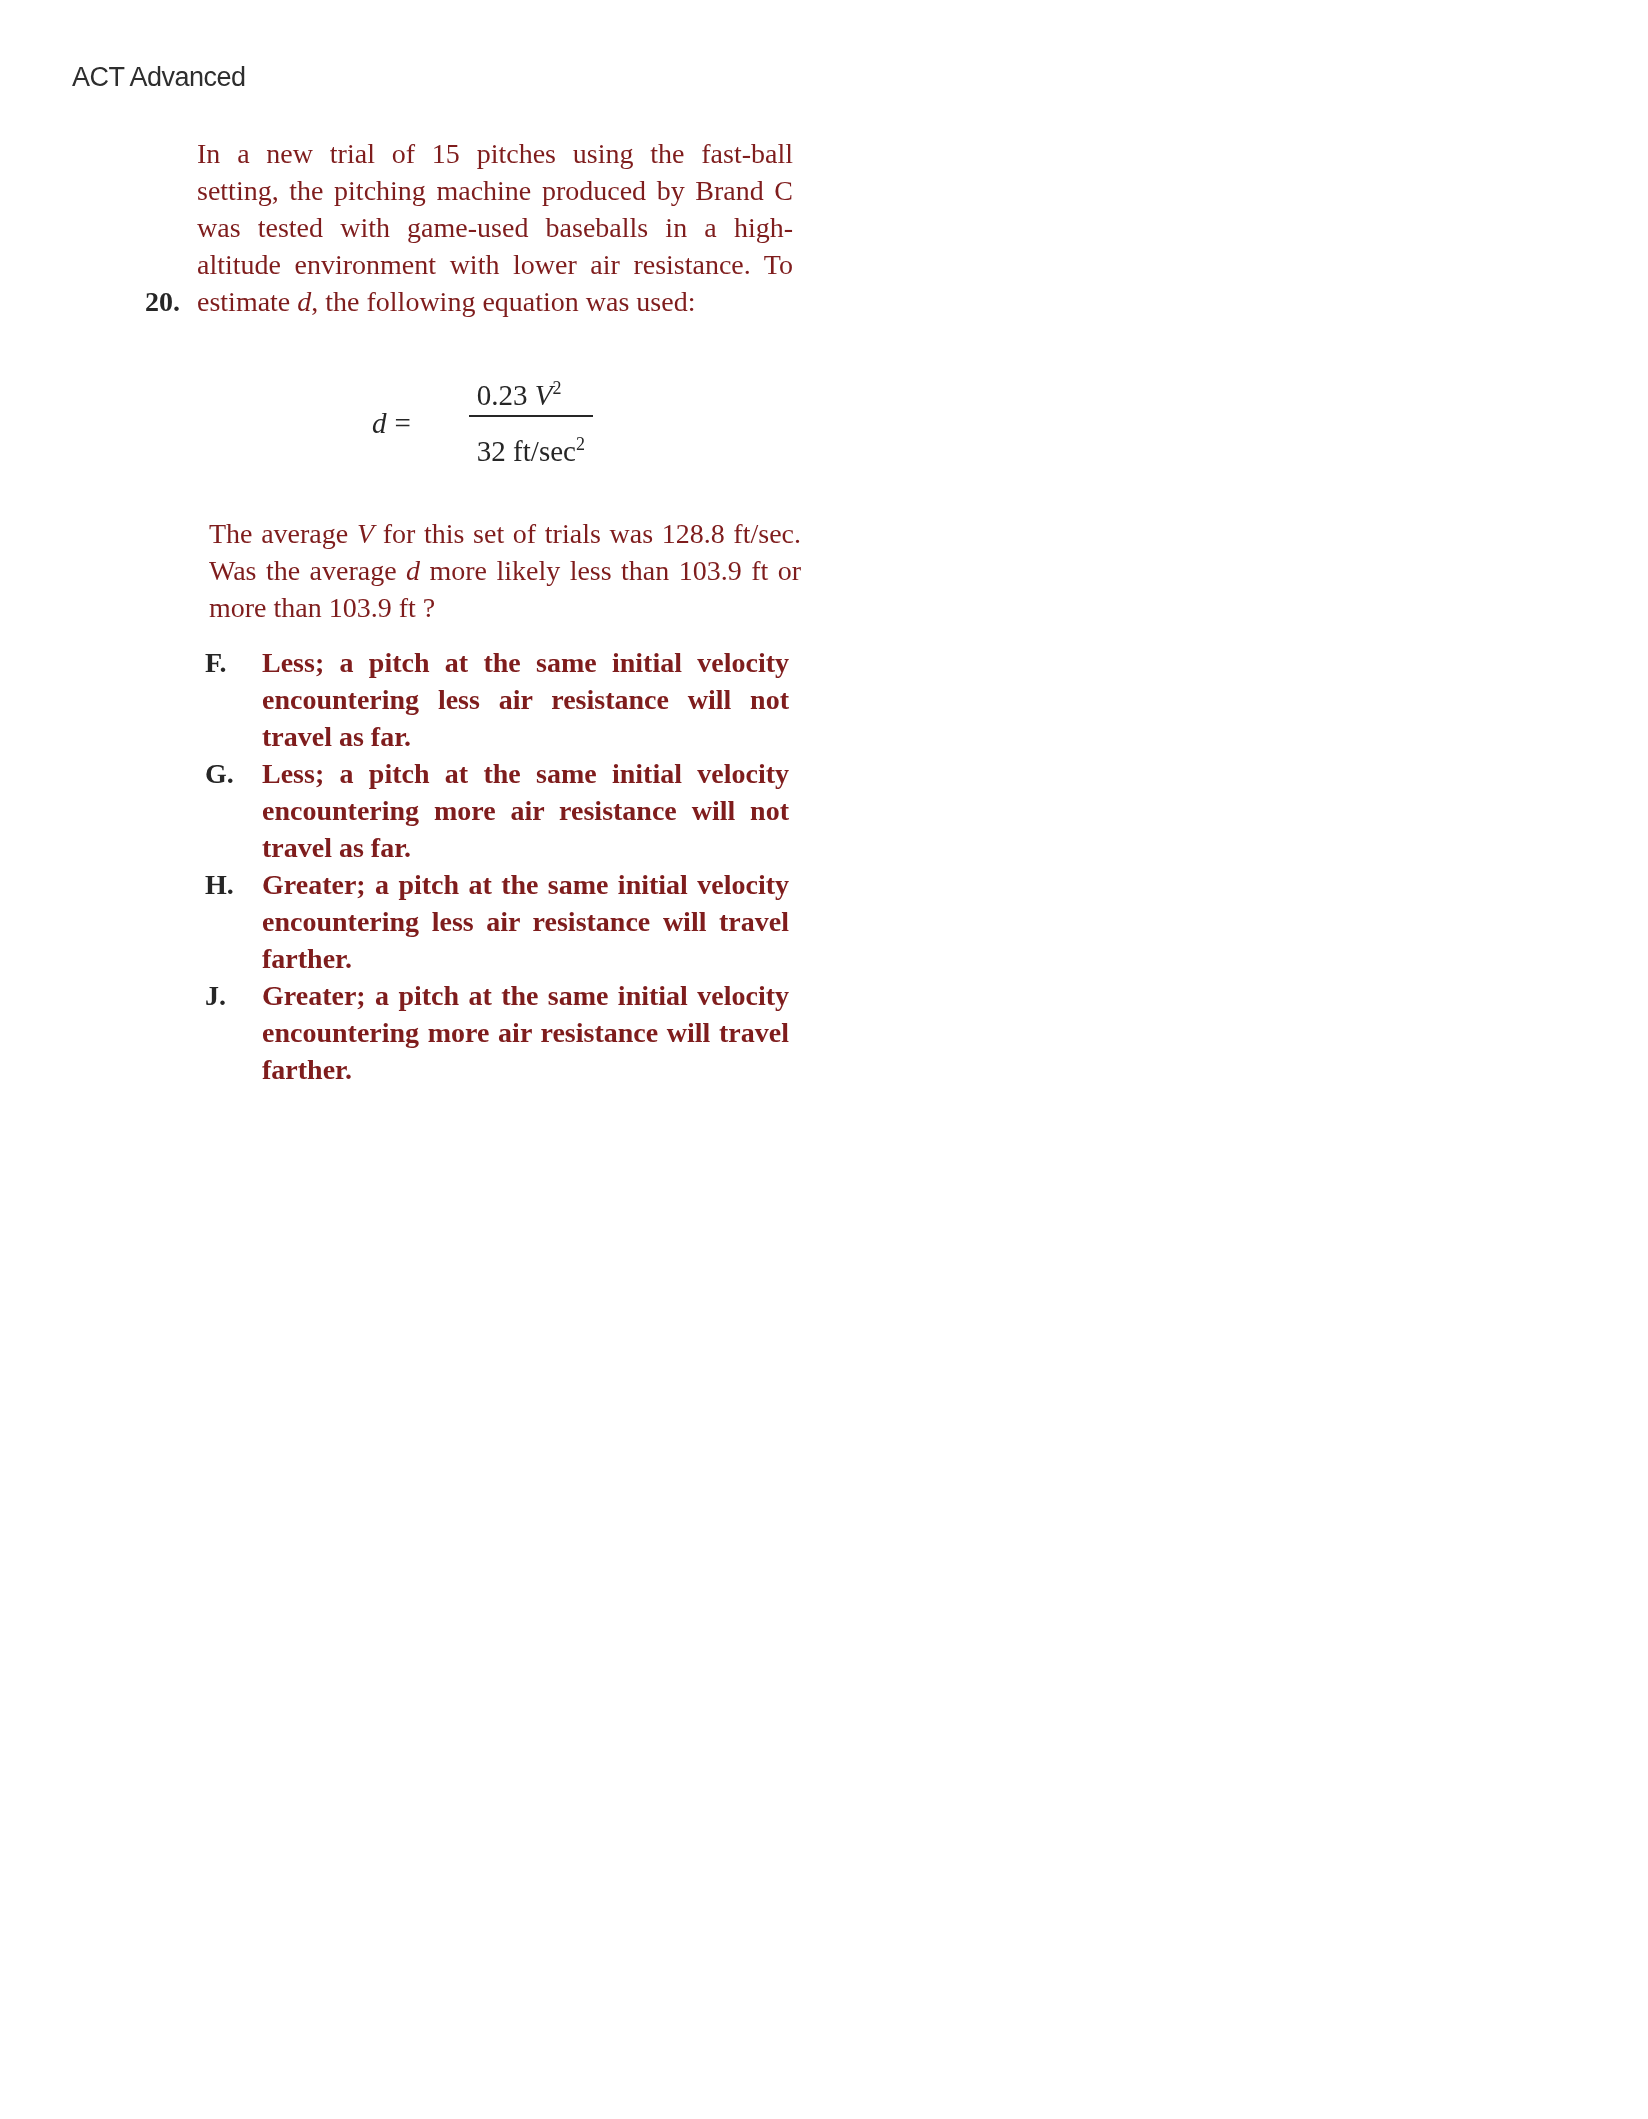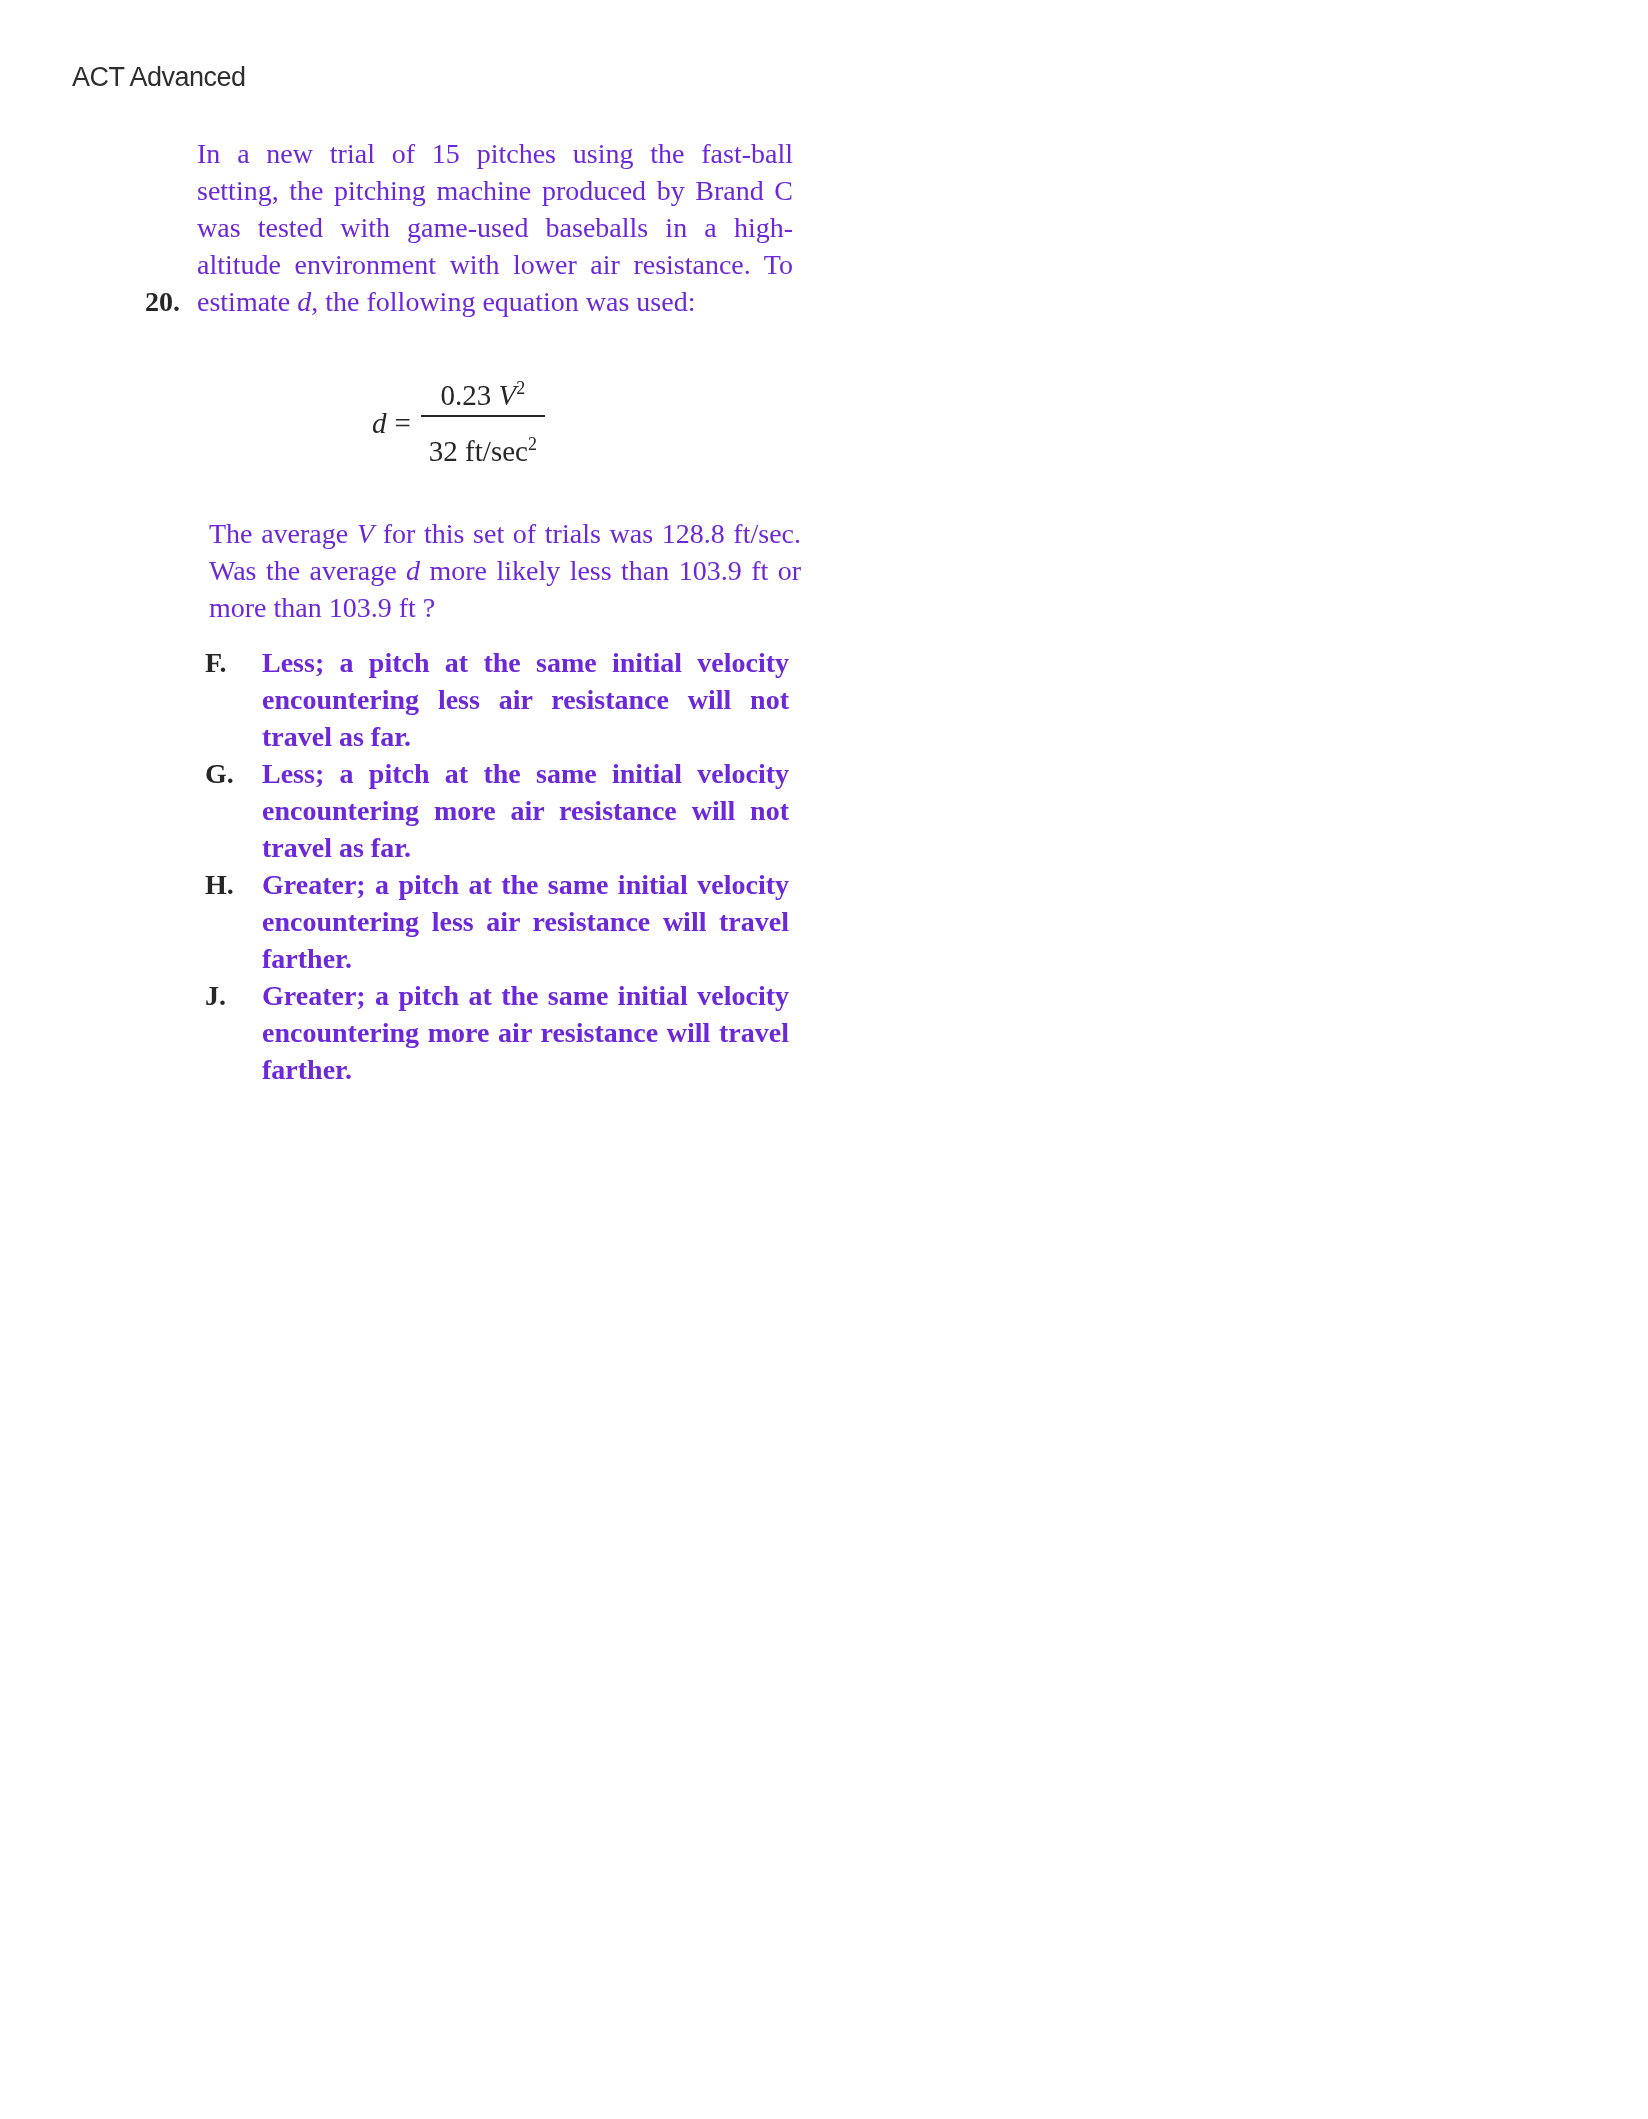--- a/index.html
+++ b/index.html
@@ -46,39 +46,40 @@
     line-height: 37px;
   }
   .q-body {
     flex: 1 1 auto;
     width: 590px;
   }
   .para {
     font-size: 28px;
     line-height: 37px;
     text-align: justify;
-    color: #6d28d9;
+    color: #7f1d1d;
   }
 
   
   .equation {
     position: absolute;
     left: 372px;
     top: 378px;
     display: flex;
     align-items: center;
     font-size: 29px;
     color: #262626;
   }
   .eq-lhs { font-style: italic; }
   .eq-equals { margin: 0 10px 0 8px; }
   .fraction {
     display: inline-flex;
     flex-direction: column;
-    align-items: center;
+    align-items: flex-start;
+    margin-left: 48px;
   }
   .fraction .num,
   .fraction .den {
     padding: 0 8px;
     line-height: 34px;
     white-space: nowrap;
   }
   .fraction .num { padding-bottom: 3px; }
   .fraction .den { padding-top: 17px; }
   .frac-bar {

